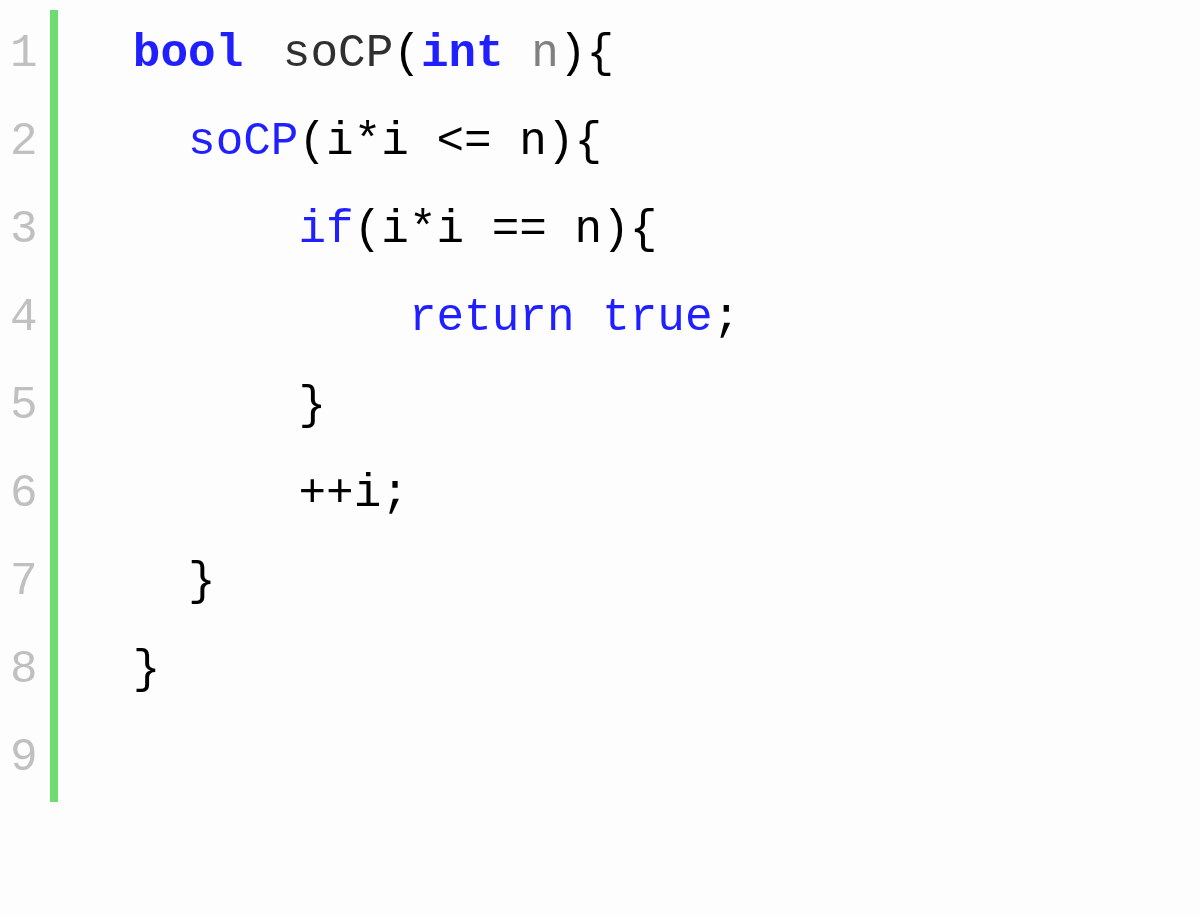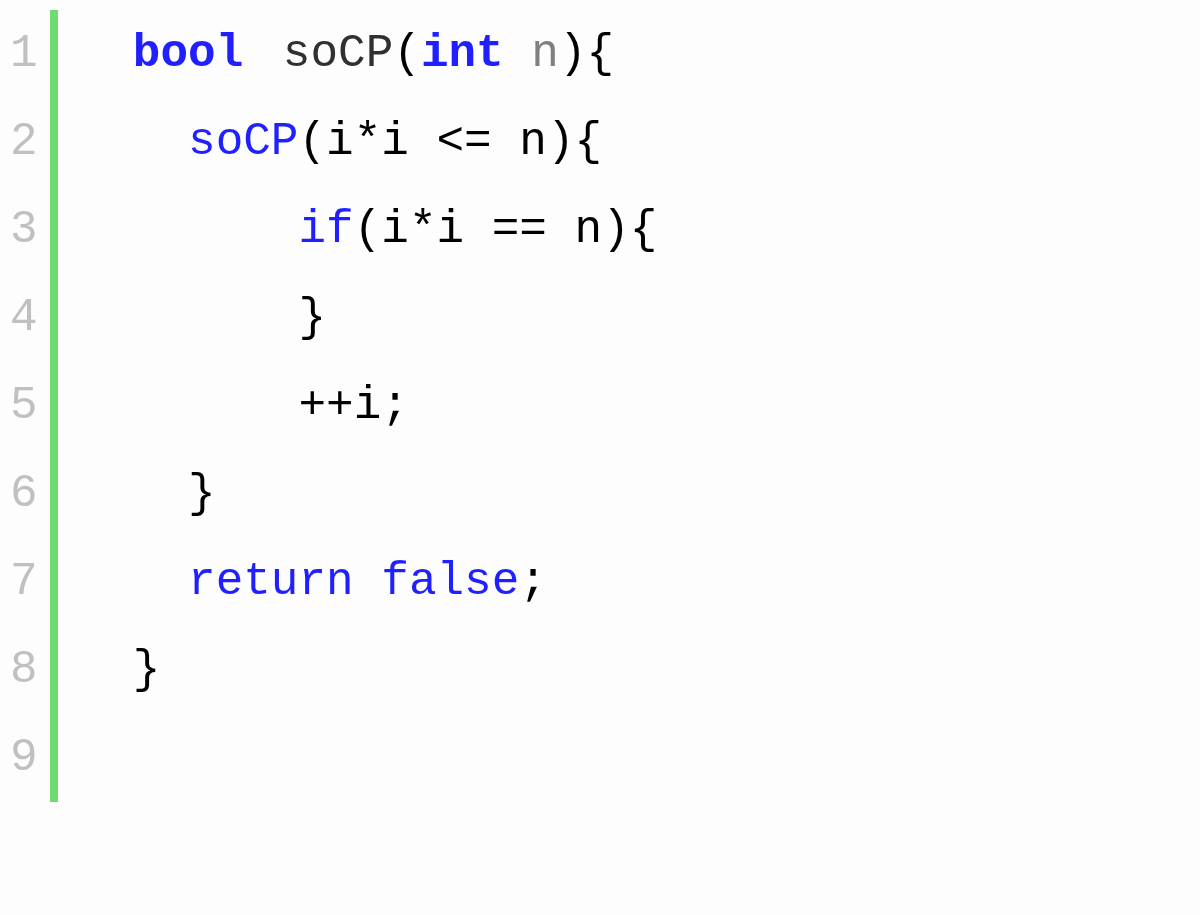--- a/index.html
+++ b/index.html
@@ -78,18 +78,18 @@
   <div>8</div>
   <div>9</div>
 </div>
 
 <div class="divider"></div>
 
 <div class="code">
   <div class="line"><span>  </span><span class="kw-type">bool</span><span> </span><span class="fn">soCP</span><span class="paren">(</span><span class="kw-type">int</span><span> </span><span class="gray-type">n</span><span class="paren">)</span><span class="brace">{</span></div>
   <div class="line"><span>    </span><span class="kw">soCP</span><span class="paren">(</span><span class="ident">i</span><span class="op">*</span><span class="ident">i</span><span> </span><span class="op">&lt;=</span><span> </span><span class="ident">n</span><span class="paren">)</span><span class="brace">{</span></div>
   <div class="line"><span>        </span><span class="kw">if</span><span class="paren">(</span><span class="ident">i</span><span class="op">*</span><span class="ident">i</span><span> </span><span class="op">==</span><span> </span><span class="ident">n</span><span class="paren">)</span><span class="brace">{</span></div>
+  <div class="line"><span>            </span><span class="kw">return</span><span> </span><span class="kw">true</span><span class="punct">;</span></div>
   <div class="line"><span>        </span><span class="brace">}</span></div>
   <div class="line"><span>        </span><span class="op">++</span><span class="ident">i</span><span class="punct">;</span></div>
   <div class="line"><span>    </span><span class="brace">}</span></div>
-  <div class="line"><span>    </span><span class="kw">return</span><span> </span><span class="kw">false</span><span class="punct">;</span></div>
   <div class="line"><span>  </span><span class="brace">}</span></div>
 </div>
 
 </body></html>

